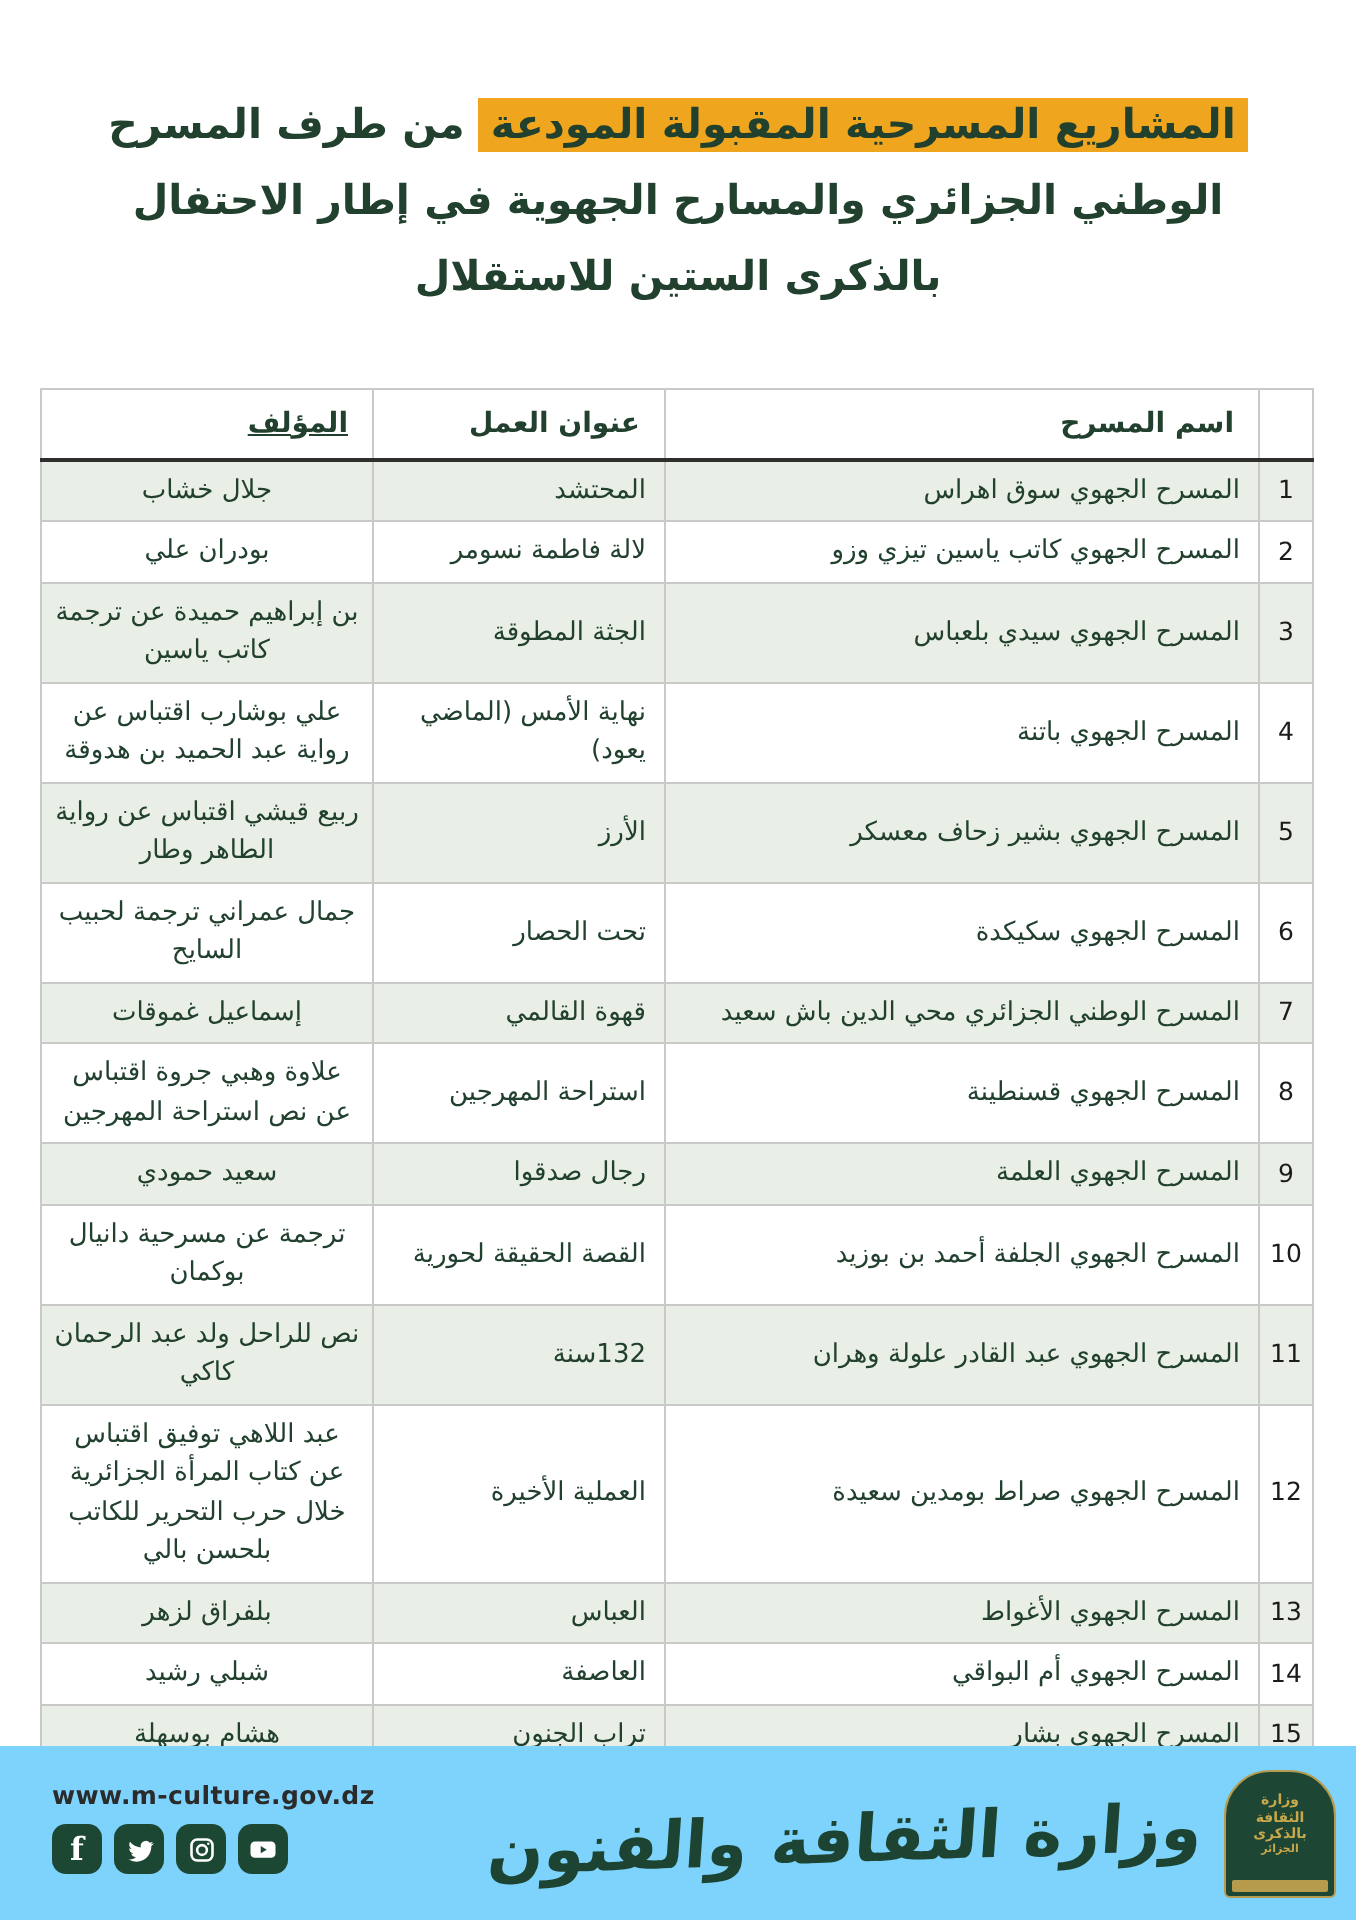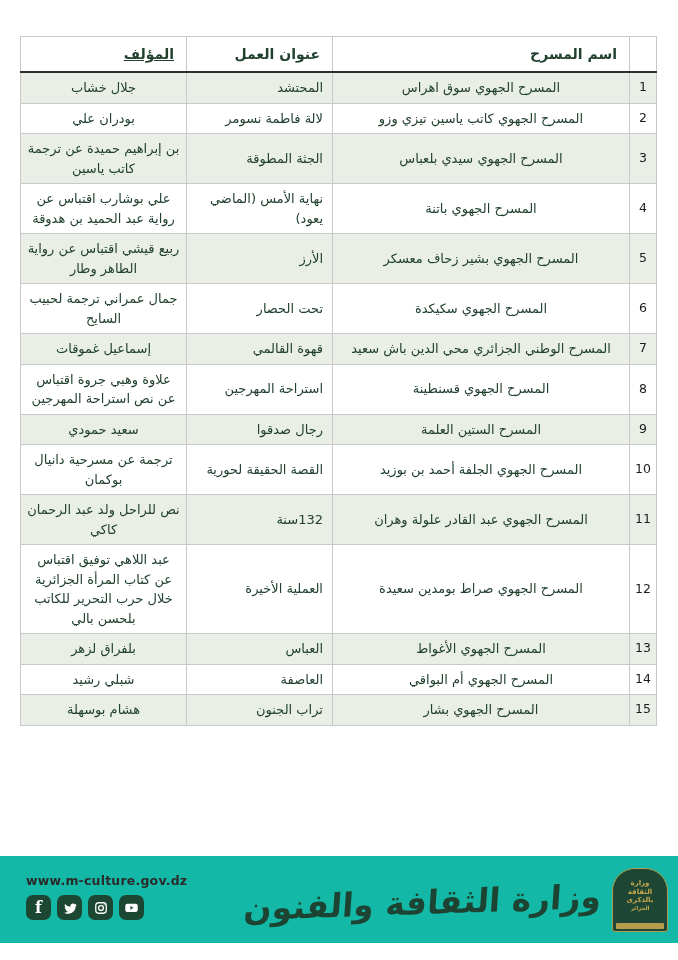--- a/index.html
+++ b/index.html
@@ -57,29 +57,29 @@
   thead th.h-author { padding-left: 10px; text-decoration: underline; }
   tbody tr:nth-child(odd)  td { background: #e9efe6; }
   tbody tr:nth-child(even) td { background: #ffffff; }
   td {
     font-size: 13px;
     font-weight: normal;
     line-height: 1.5;
     padding: 5px 9px;
   }
   td.c-num    { text-align: center; font-size: 12.5px; color: #1c1c1c; padding: 5px 2px; }
-  td.c-theatre{ text-align: center; }
+  td.c-theatre{ text-align: right; }
   td.c-work   { text-align: right; padding-left: 0; }
   td.c-author { text-align: center; padding: 5px 6px; }
 
   
   .footer {
-    position: absolute; bottom: 17px; left: 0;
+    position: absolute; bottom: 0; left: 0;
     width: 678px; height: 87px;
-    background: #14b8a6;
+    background: #7dd3fc;
   }
   .footer-left {
     position: absolute; left: 26px; top: 17px;
     direction: ltr; text-align: left;
   }
   .website {
     font-size: 12.5px; font-weight: bold;
     color: #2b2b2b; letter-spacing: 0.2px;
     font-family: "DejaVu Sans", sans-serif;
   }
@@ -125,20 +125,23 @@
     white-space: nowrap;
     line-height: 1;
     padding-top: 6px;
   }
 </style>
 </head>
 <body>
 
 <div class="page">
 
+  <div class="title-block">
+    <h1><span class="title-highlight">المشاريع المسرحية المقبولة المودعة</span><span> من طرف المسرح الوطني الجزائري والمسارح الجهوية في إطار الاحتفال بالذكرى الستين للاستقلال</span></h1>
+  </div>
 
   <div class="table-wrap">
     <table class="projects">
       <colgroup>
         <col class="c-num">
           <col class="c-theatre">
           <col class="c-work">
           <col class="c-author">
       </colgroup>
       <thead>
@@ -193,21 +196,21 @@
             <td class="c-author">إسماعيل غموقات</td>
           </tr>
           <tr>
             <td class="c-num">8</td>
             <td class="c-theatre">المسرح الجهوي قسنطينة</td>
             <td class="c-work">استراحة المهرجين</td>
             <td class="c-author">علاوة وهبي جروة اقتباس عن نص استراحة المهرجين</td>
           </tr>
           <tr>
             <td class="c-num">9</td>
-            <td class="c-theatre">المسرح الستين العلمة</td>
+            <td class="c-theatre">المسرح الجهوي العلمة</td>
             <td class="c-work">رجال صدقوا</td>
             <td class="c-author">سعيد حمودي</td>
           </tr>
           <tr>
             <td class="c-num">10</td>
             <td class="c-theatre">المسرح الجهوي الجلفة أحمد بن بوزيد</td>
             <td class="c-work">القصة الحقيقة لحورية</td>
             <td class="c-author">ترجمة عن مسرحية دانيال بوكمان</td>
           </tr>
           <tr>

